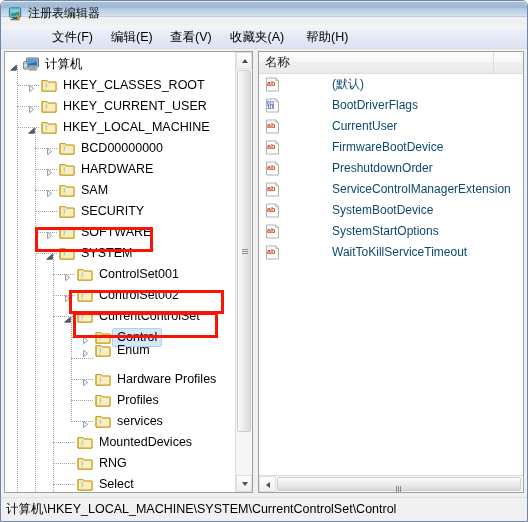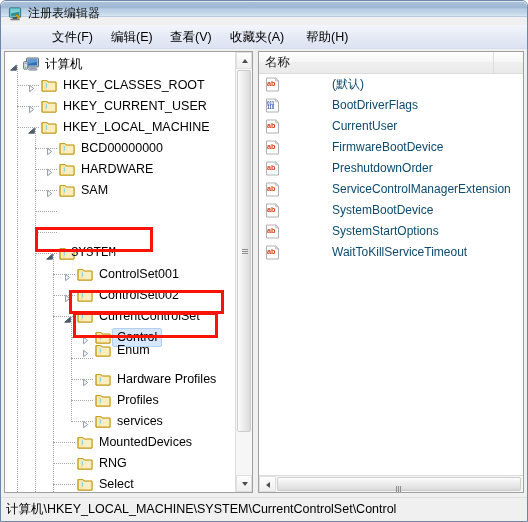--- a/index.html
+++ b/index.html
@@ -455,33 +455,58 @@
             <span class="folder" style="left: 54px;"><svg width="16" height="15" viewBox="0 0 16 15">
                 <path d="M1 2.5 h5 l1.2 1.6 H15 v9 H1 z" fill="#f5e3a8" stroke="#c9a227" stroke-width="1"></path>
                 <path d="M2 4.4 h12.2 v8 H2 z" fill="#fbf0c8"></path>
                 <path d="M3.6 3.3 h2.1 v9.2 H3.6 z" fill="#f3e1a0"></path>
                 <rect x="5.1" y="5.2" width="1.1" height="4.4" rx=".5" fill="#7fd4e8"></rect>
                 <path d="M6.4 3.6 L15 3.6 L15 12.5 L6.4 12.5 z" fill="#faecbc" opacity=".55"></path>
                 <path d="M1 2.5 h5 l1.2 1.6 H15 v9 H1 z" fill="none" stroke="#c7a127" stroke-width="1"></path>
               </svg></span>
             <span class="tree-label" style="left: 74px;">SAM</span>
           </div>
+          <div class="tree-row" style="top: 149px; width: 230px;">
+            <span class="folder" style="left: 54px;"><svg width="16" height="15" viewBox="0 0 16 15">
+                <path d="M1 2.5 h5 l1.2 1.6 H15 v9 H1 z" fill="#f5e3a8" stroke="#c9a227" stroke-width="1"></path>
+                <path d="M2 4.4 h12.2 v8 H2 z" fill="#fbf0c8"></path>
+                <path d="M3.6 3.3 h2.1 v9.2 H3.6 z" fill="#f3e1a0"></path>
+                <rect x="5.1" y="5.2" width="1.1" height="4.4" rx=".5" fill="#7fd4e8"></rect>
+                <path d="M6.4 3.6 L15 3.6 L15 12.5 L6.4 12.5 z" fill="#faecbc" opacity=".55"></path>
+                <path d="M1 2.5 h5 l1.2 1.6 H15 v9 H1 z" fill="none" stroke="#c7a127" stroke-width="1"></path>
+              </svg></span>
+            <span class="tree-label" style="left: 74px;">SECURITY</span>
+          </div>
+          <div class="tree-row" style="top: 170px; width: 230px;">
+            <span class="expander" style="left: 40px;"><svg width="9" height="9" viewBox="0 0 9 9">
+                <path d="M2.6 1.3 L6.6 4.5 L2.6 7.7 z" fill="none" stroke="#8a9aa8" stroke-width="1"></path>
+              </svg></span>
+            <span class="folder" style="left: 54px;"><svg width="16" height="15" viewBox="0 0 16 15">
+                <path d="M1 2.5 h5 l1.2 1.6 H15 v9 H1 z" fill="#f5e3a8" stroke="#c9a227" stroke-width="1"></path>
+                <path d="M2 4.4 h12.2 v8 H2 z" fill="#fbf0c8"></path>
+                <path d="M3.6 3.3 h2.1 v9.2 H3.6 z" fill="#f3e1a0"></path>
+                <rect x="5.1" y="5.2" width="1.1" height="4.4" rx=".5" fill="#7fd4e8"></rect>
+                <path d="M6.4 3.6 L15 3.6 L15 12.5 L6.4 12.5 z" fill="#faecbc" opacity=".55"></path>
+                <path d="M1 2.5 h5 l1.2 1.6 H15 v9 H1 z" fill="none" stroke="#c7a127" stroke-width="1"></path>
+              </svg></span>
+            <span class="tree-label" style="left: 74px;">SOFTWARE</span>
+          </div>
           <div class="tree-row" style="top: 191px; width: 230px;">
             <span class="expander" style="left: 40px;"><svg width="9" height="9" viewBox="0 0 9 9">
                 <path d="M7.3 2.2 L7.3 7.2 L1.7 7.2 z" fill="#4e5d6b" stroke="#4e5d6b" stroke-width="1" stroke-linejoin="round"></path>
               </svg></span>
             <span class="folder" style="left: 54px;"><svg width="16" height="15" viewBox="0 0 16 15">
                 <path d="M1 2.5 h5 l1.2 1.6 H15 v9 H1 z" fill="#f5e3a8" stroke="#c9a227" stroke-width="1"></path>
                 <path d="M2 4.4 h12.2 v8 H2 z" fill="#fbf0c8"></path>
                 <path d="M3.6 3.3 h2.1 v9.2 H3.6 z" fill="#f3e1a0"></path>
                 <rect x="5.1" y="5.2" width="1.1" height="4.4" rx=".5" fill="#7fd4e8"></rect>
                 <path d="M6.4 3.6 L15 3.6 L15 12.5 L6.4 12.5 z" fill="#faecbc" opacity=".55"></path>
                 <path d="M1 2.5 h5 l1.2 1.6 H15 v9 H1 z" fill="none" stroke="#c7a127" stroke-width="1"></path>
               </svg></span>
-            <span class="tree-label" style="left: 64px; font-family: Liberation Mono, monospace;">SYSTEM</span>
+            <span class="tree-label" style="left: 74px;">SYSTEM</span>
           </div>
           <div class="tree-row" style="top: 212px; width: 230px;">
             <span class="expander" style="left: 58px;"><svg width="9" height="9" viewBox="0 0 9 9">
                 <path d="M2.6 1.3 L6.6 4.5 L2.6 7.7 z" fill="none" stroke="#8a9aa8" stroke-width="1"></path>
               </svg></span>
             <span class="folder" style="left: 72px;"><svg width="16" height="15" viewBox="0 0 16 15">
                 <path d="M1 2.5 h5 l1.2 1.6 H15 v9 H1 z" fill="#f5e3a8" stroke="#c9a227" stroke-width="1"></path>
                 <path d="M2 4.4 h12.2 v8 H2 z" fill="#fbf0c8"></path>
                 <path d="M3.6 3.3 h2.1 v9.2 H3.6 z" fill="#f3e1a0"></path>
                 <rect x="5.1" y="5.2" width="1.1" height="4.4" rx=".5" fill="#7fd4e8"></rect>

